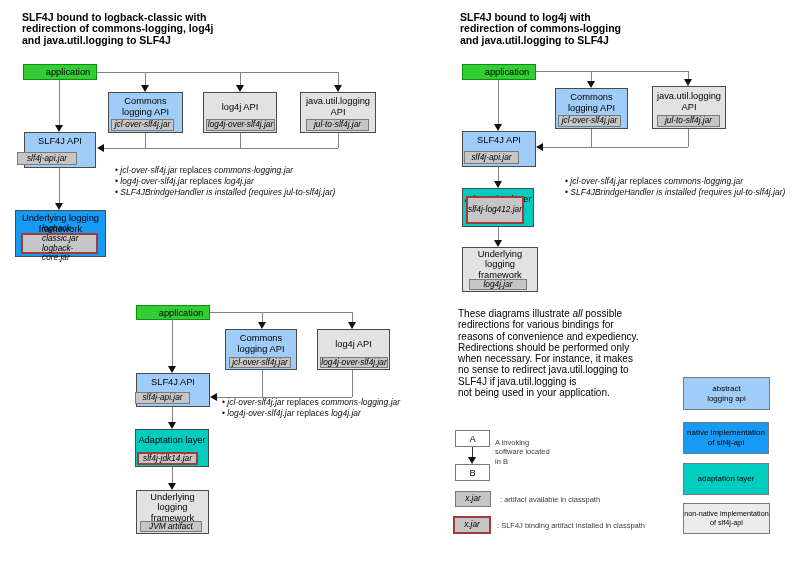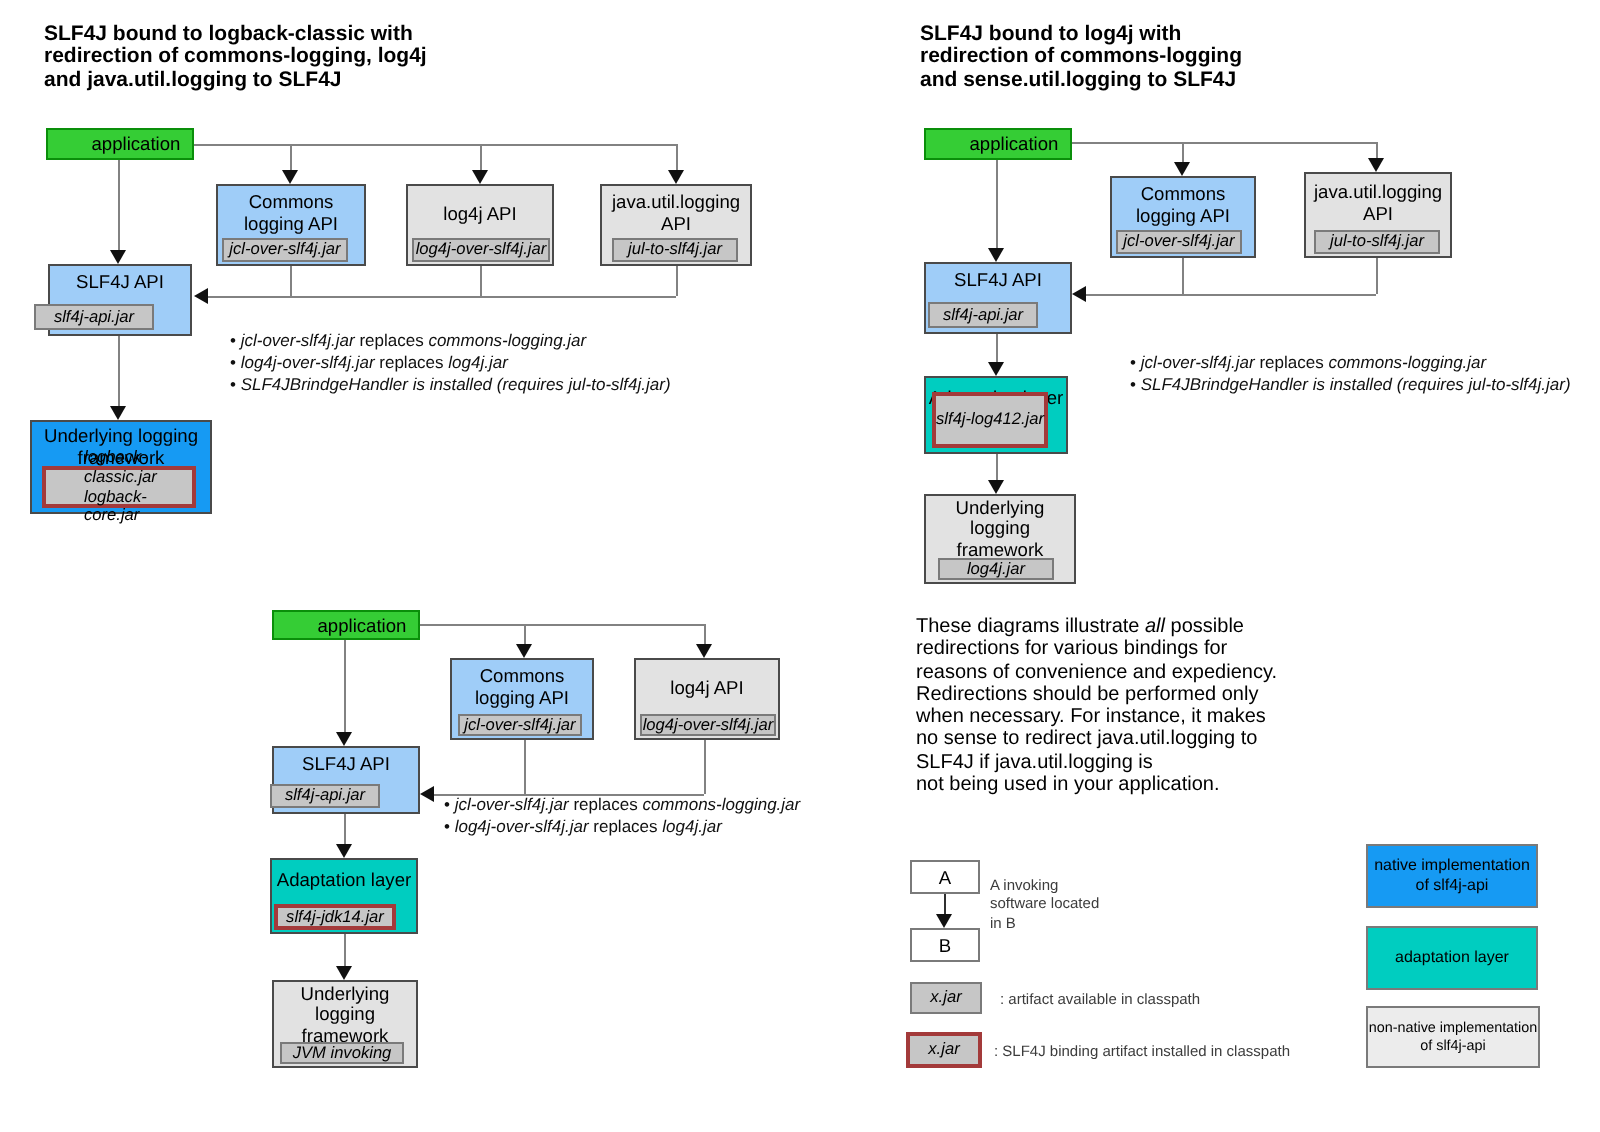--- a/index.html
+++ b/index.html
@@ -94,21 +94,21 @@
 
   <div class="box bl" style="left:15px;top:210px;width:91px;height:47px;">
     <div class="lbl" style="padding-top:2px;">Underlying logging
 framework</div>
     <div class="jar bind" style="left:5px;bottom:2px;width:77px;height:21px;justify-content:flex-start;padding-left:19px;text-align:left;font-style:italic;">logback-classic.jar
 logback-core.jar</div>
   </div>
 
   <div class="title" style="left:460px;top:12px;">SLF4J bound to log4j with
 redirection of commons-logging
-and sense.util.logging to SLF4J</div>
+and java.util.logging to SLF4J</div>
 
   <div class="box green ctr" style="left:462px;top:64px;width:74px;height:16px;">
     <span>application</span>
   </div>
 
   <div class="hline" style="left:536px;top:71px;width:152px;"></div>
   <div class="vline" style="left:591px;top:71px;height:10px;"></div>
   <div class="arr down" style="left:587px;top:81px;"></div>
   <div class="vline" style="left:688px;top:71px;height:8px;"></div>
   <div class="arr down" style="left:684px;top:79px;"></div>
@@ -207,21 +207,21 @@
     <div class="jar bind" style="left:1px;bottom:1px;width:61px;height:13px;">slf4j-jdk14.jar</div>
   </div>
 
   <div class="vline" style="left:172px;top:467px;height:16px;"></div>
   <div class="arr down" style="left:168px;top:483px;"></div>
 
   <div class="box gr" style="left:136px;top:490px;width:73px;height:44px;">
     <div class="lbl" style="padding-top:1px;line-height:10.3px;">Underlying
 logging
 framework</div>
-    <div class="jar" style="left:3px;bottom:1px;width:62px;height:11px;">JVM invoking</div>
+    <div class="jar" style="left:3px;bottom:1px;width:62px;height:11px;">JVM artifact</div>
   </div>
 
   <div class="note" style="left:458px;top:308px;"><span>These diagrams illustrate </span><span style="font-style: italic;">all</span><span> possible
 redirections for various bindings for
 reasons of convenience and expediency.
 Redirections should be performed only
 when necessary. For instance, it makes
 no sense to redirect java.util.logging to
 SLF4J if java.util.logging is
 not being used in your application.</span></div>
@@ -237,19 +237,21 @@
   <div class="cap" style="left:495px;top:438px;">A invoking
 software located
 in B</div>
 
   <div class="jar" style="left:455px;top:491px;width:36px;height:16px;">x.jar</div>
   <div class="cap" style="left:500px;top:495px;text-align:right;">: artifact available in classpath</div>
 
   <div class="jar bind" style="left:453px;top:516px;width:38px;height:18px;">x.jar</div>
   <div class="cap" style="left:497px;top:521px;">: SLF4J binding artifact installed in classpath</div>
 
+  <div class="lgbox lb" style="left:683px;top:377px;width:87px;height:33px;">abstract
+logging api</div>
   <div class="lgbox bl" style="left:683px;top:422px;width:86px;height:32px;">native implementation
 of slf4j-api</div>
   <div class="lgbox tl" style="left:683px;top:463px;width:86px;height:32px;">adaptation layer</div>
   <div class="lgbox gr small" style="left:683px;top:503px;width:87px;height:31px;background:#ececec;">non-native implementation
 of slf4j-api</div>
 
 </div>
 
 </body></html>

